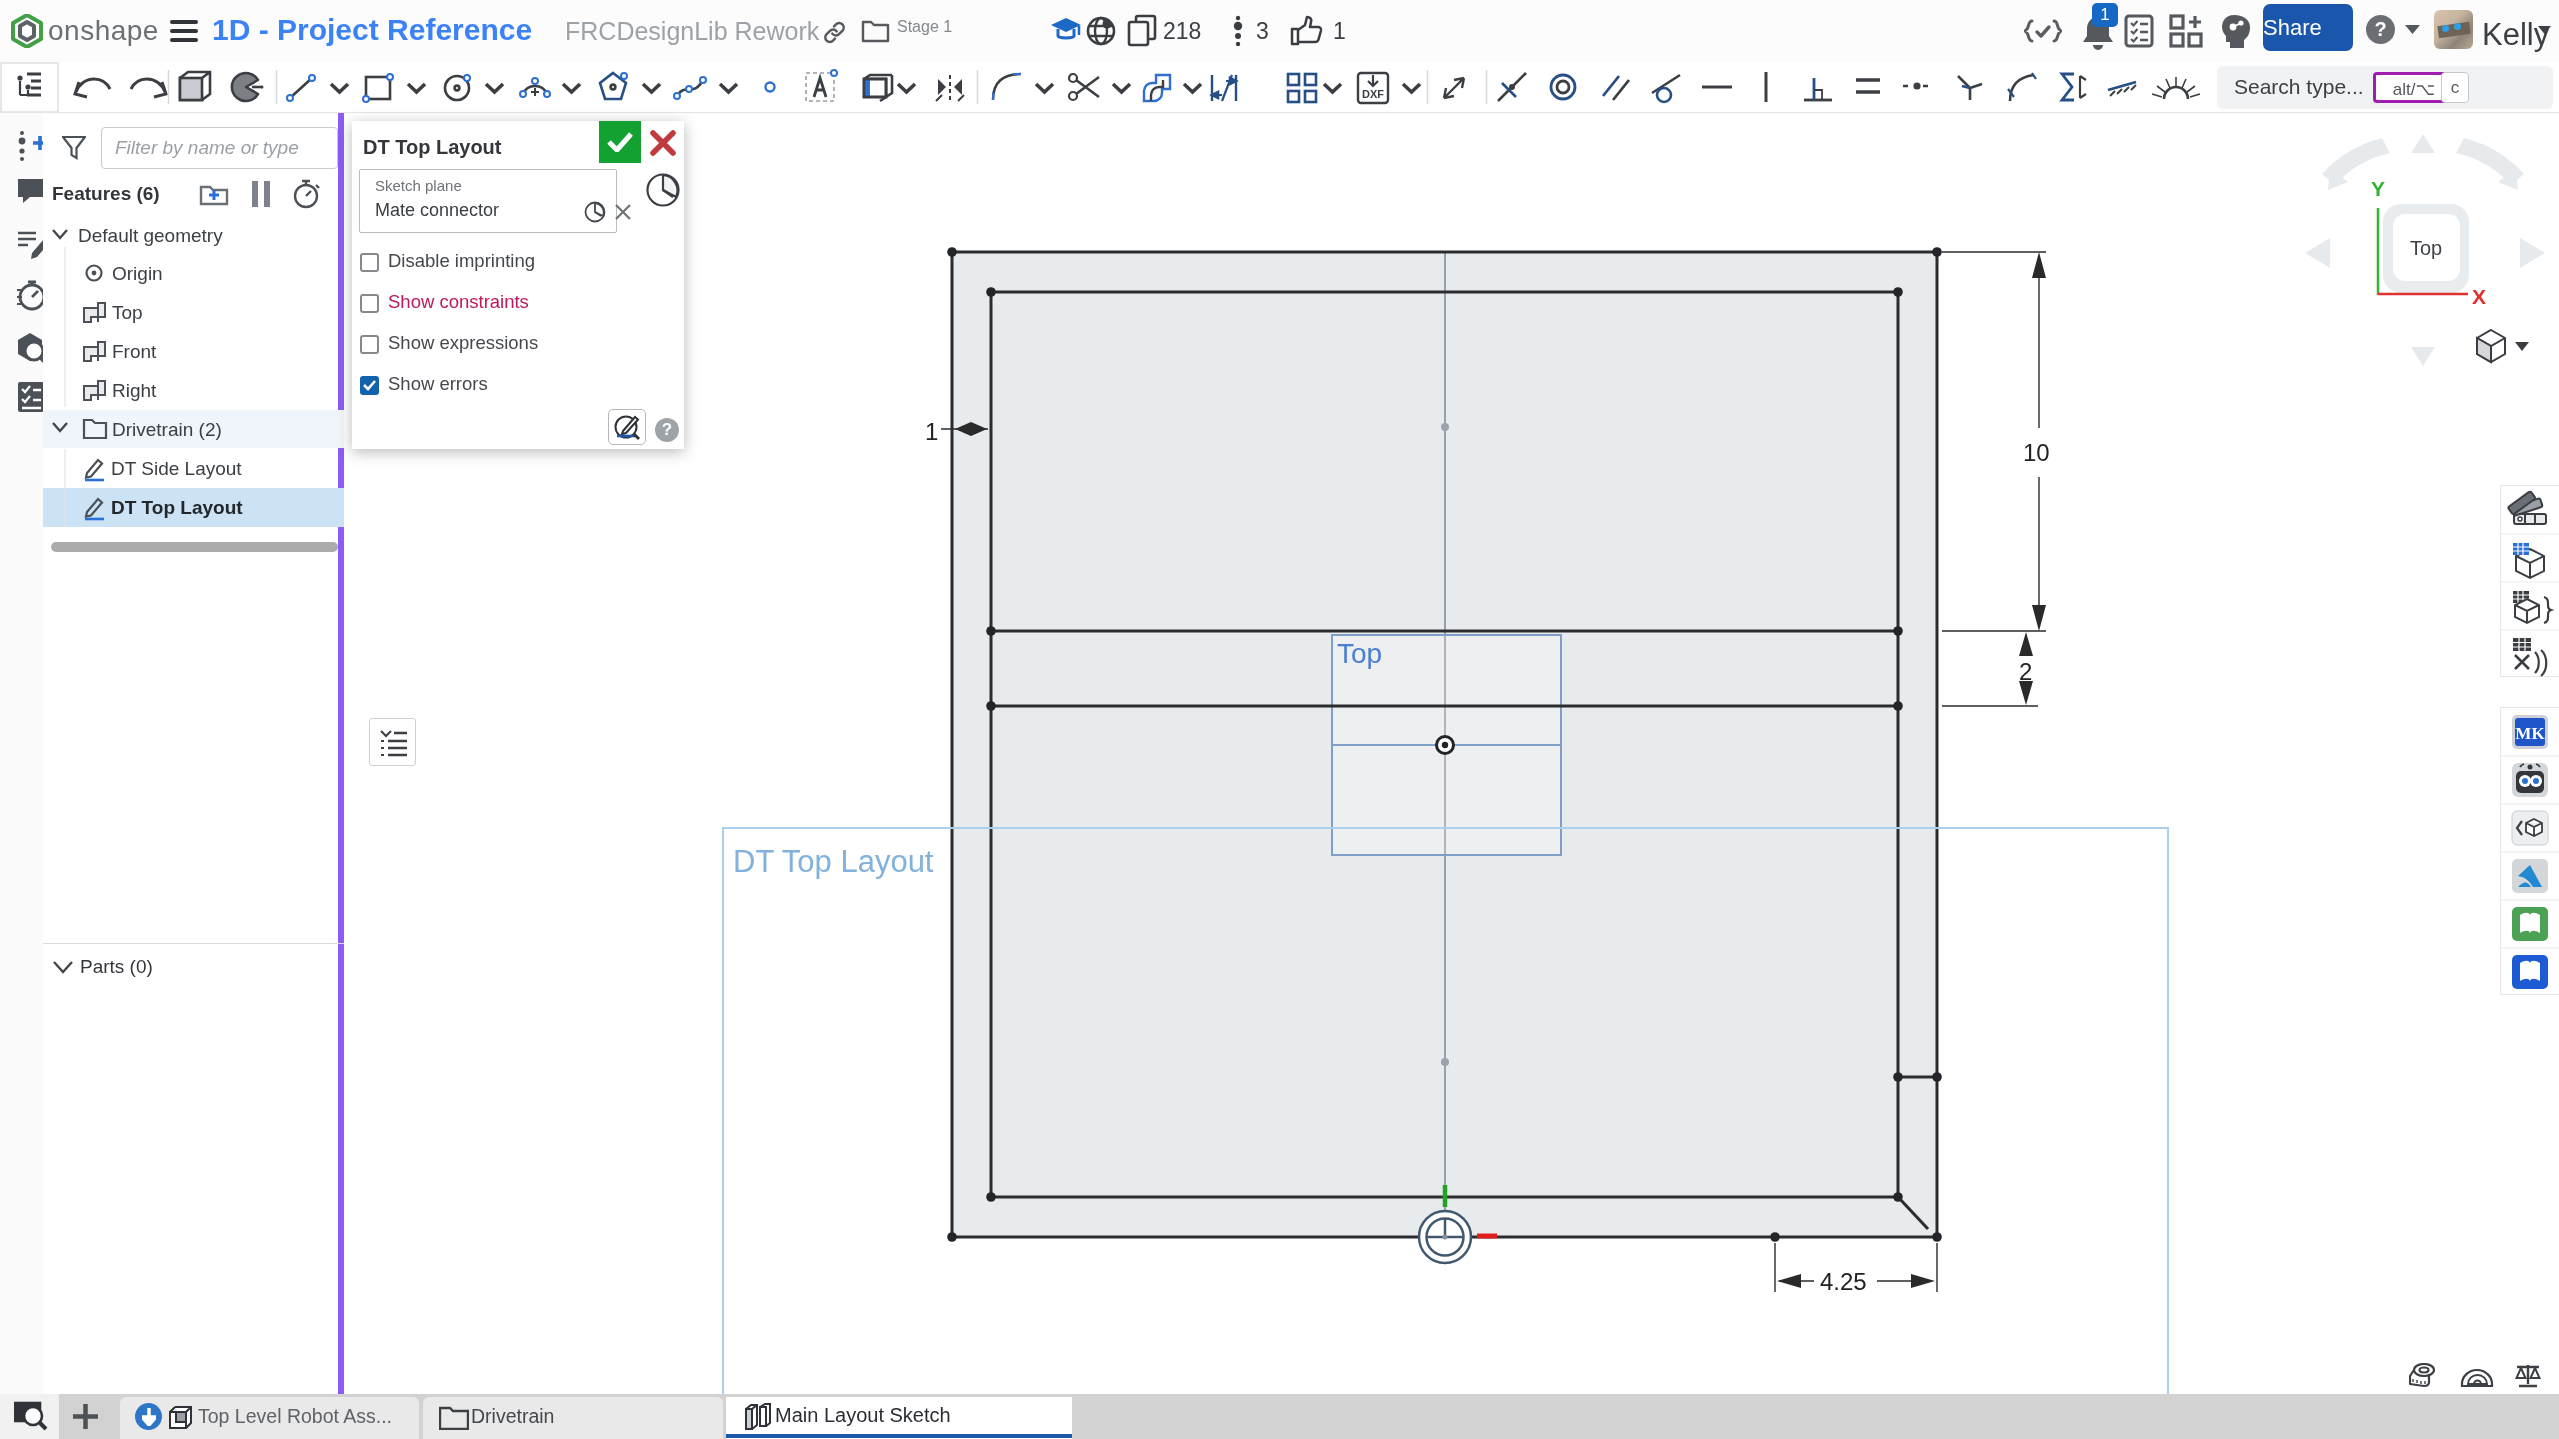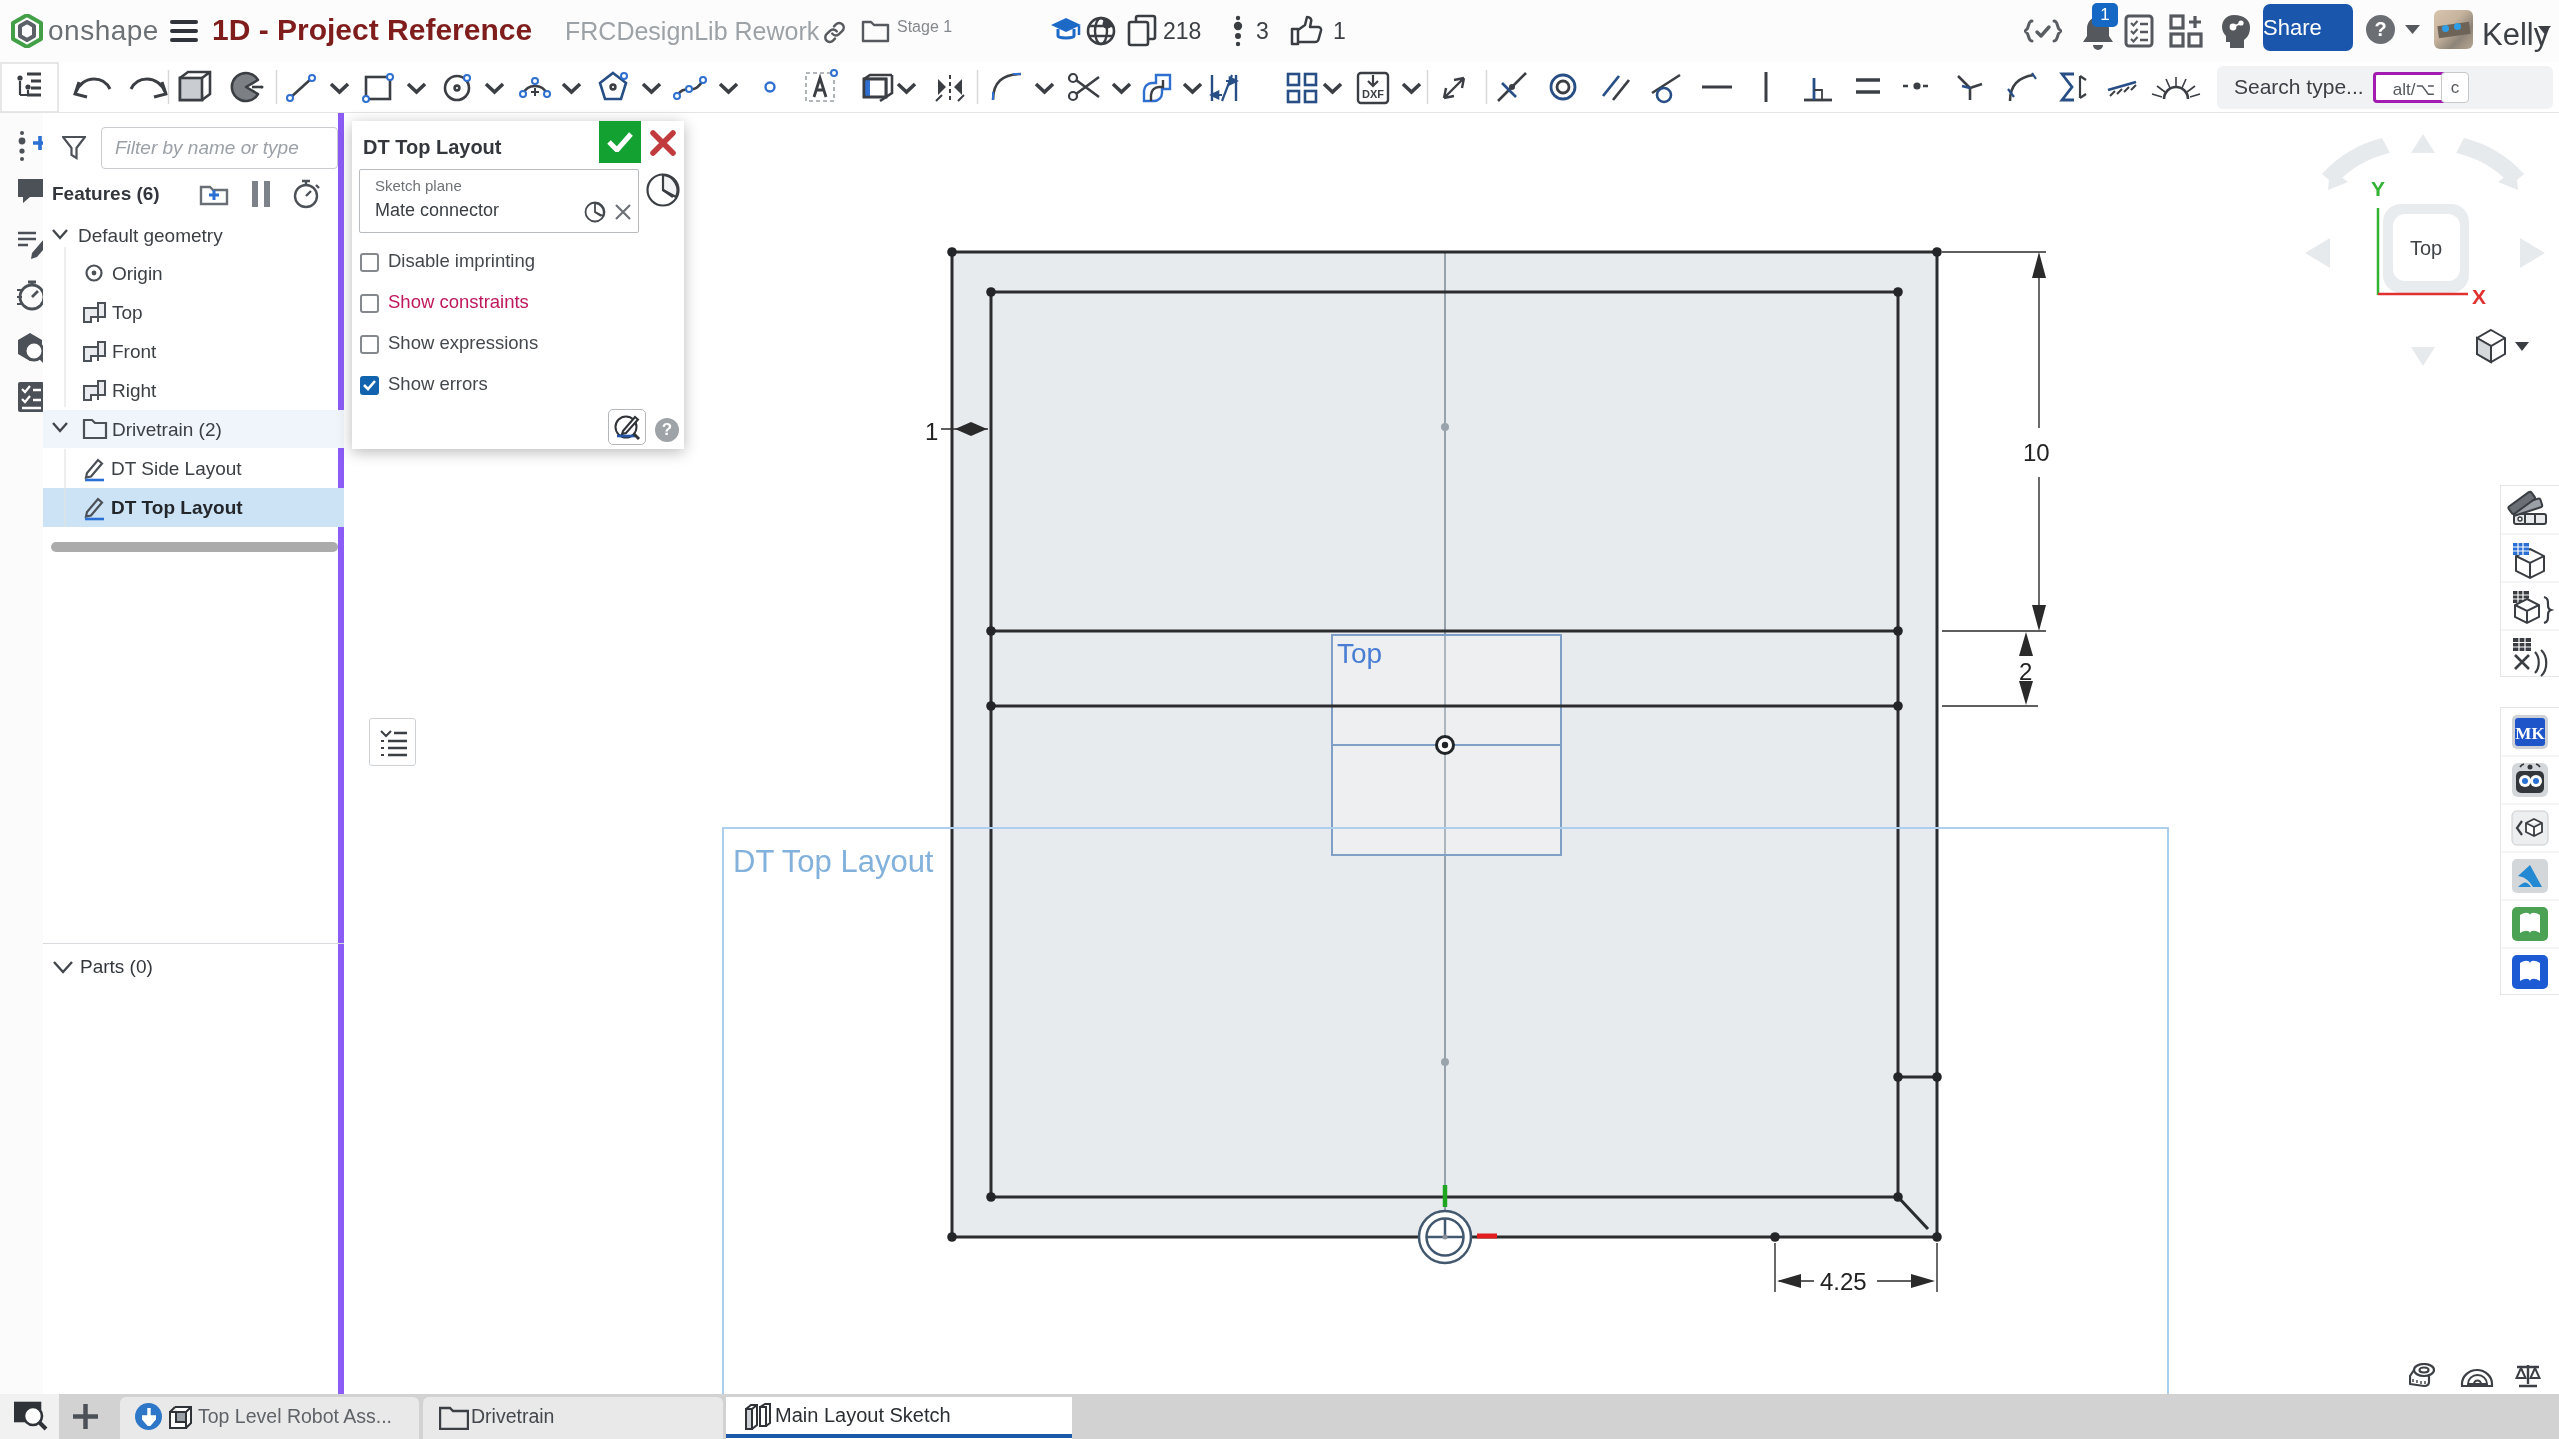--- a/index.html
+++ b/index.html
@@ -224,21 +224,21 @@
     <svg class="abs" style="left:11px;top:14px" width="32" height="34" viewBox="0 0 32 34">
       <path d="M16 1 L30 9 L30 25 L16 33 L2 25 L2 9 Z" fill="none" stroke="#43a047" stroke-width="4" stroke-linejoin="round"></path>
       <path d="M16 8 L23 12 L23 22 L16 26 L9 22 L9 12 Z" fill="none" stroke="#5b6166" stroke-width="4" stroke-linejoin="round"></path>
     </svg>
     <div class="txt" style="left:48px;top:15px;font-size:28px;color:#6b7074;letter-spacing:0.5px">onshape</div>
     <svg class="abs" style="left:170px;top:20px" width="28" height="22" viewBox="0 0 28 22">
       <rect x="0" y="0" width="28" height="4" rx="2" fill="#30343a"></rect>
       <rect x="0" y="9" width="28" height="4" rx="2" fill="#30343a"></rect>
       <rect x="0" y="18" width="28" height="4" rx="2" fill="#30343a"></rect>
     </svg>
-    <div class="txt" style="left:212px;top:13px;font-size:30px;font-weight:bold;color:#7f1d1d">1D - Project Reference</div>
+    <div class="txt" style="left:212px;top:13px;font-size:30px;font-weight:bold;color:#3b82f6">1D - Project Reference</div>
     <div class="txt" style="left:565px;top:17px;font-size:25px;color:#9da2a7">FRCDesignLib Rework</div>
     <svg class="abs" style="left:821px;top:19px" width="27" height="27" viewBox="0 0 24 24">
       <path d="M10 13a4 4 0 0 0 6 .5l3-3a4 4 0 0 0-5.7-5.7l-1.7 1.7" fill="none" stroke="#56595d" stroke-width="2.2" stroke-linecap="round"></path>
       <path d="M14 11a4 4 0 0 0-6-.5l-3 3a4 4 0 0 0 5.7 5.7l1.7-1.7" fill="none" stroke="#56595d" stroke-width="2.2" stroke-linecap="round"></path>
     </svg>
     <svg class="abs" style="left:861px;top:18px" width="29" height="26" viewBox="0 0 29 26">
       <path d="M2 4 h8 l3 3 h14 v16 h-25 z" fill="none" stroke="#56595d" stroke-width="2.4" stroke-linejoin="round"></path>
     </svg>
     <div class="txt" style="left:897px;top:18px;font-size:16px;color:#84888d">Stage 1</div>
     <svg class="abs" style="left:1050px;top:16px" width="32" height="30" viewBox="0 0 32 30">
@@ -701,21 +701,21 @@
     <div class="abs" style="left:247px;top:0;width:42px;height:42px;background:#13a131">
       <svg class="abs" style="left:8px;top:11px" width="26" height="20" viewBox="0 0 26 20">
           <path d="M2 10 l8 8 L24 2" fill="none" stroke="#fff" stroke-width="5"></path>
         </svg>
     </div>
     <div class="abs" style="left:296px;top:7px">
       <svg width="30" height="30" viewBox="0 0 30 30">
           <path d="M5 5 L25 25 M25 5 L5 25" stroke="#c03a3e" stroke-width="5.5" stroke-linecap="round"></path>
         </svg>
     </div>
-    <div class="abs" style="left:7px;top:48px;width:280px;height:64px;border:1px solid #b9bcbf;border-radius:2px">
+    <div class="abs" style="left:7px;top:48px;width:258px;height:64px;border:1px solid #b9bcbf;border-radius:2px">
       <div class="txt" style="left:15px;top:7px;font-size:15px;color:#6e7277">Sketch plane</div>
       <div class="txt" style="left:15px;top:30px;font-size:18px;color:#3a3e43">Mate connector</div>
       <svg class="abs" style="left:224px;top:31px" width="22" height="22" viewBox="0 0 22 22" fill="none" stroke="#44484d" stroke-width="1.8">
         <circle cx="11" cy="11" r="9.5"></circle>
           <path d="M11 11 V2 A9.5 9.5 0 0 1 19 15 z" fill="#fff"></path>
         <path d="M11 11 l6 4"></path>
       </svg>
       <svg class="abs" style="left:254px;top:33px" width="18" height="18" viewBox="0 0 18 18">
           <path d="M2 2 L16 16 M16 2 L2 16" stroke="#6e7277" stroke-width="2.2"></path>
         </svg>

